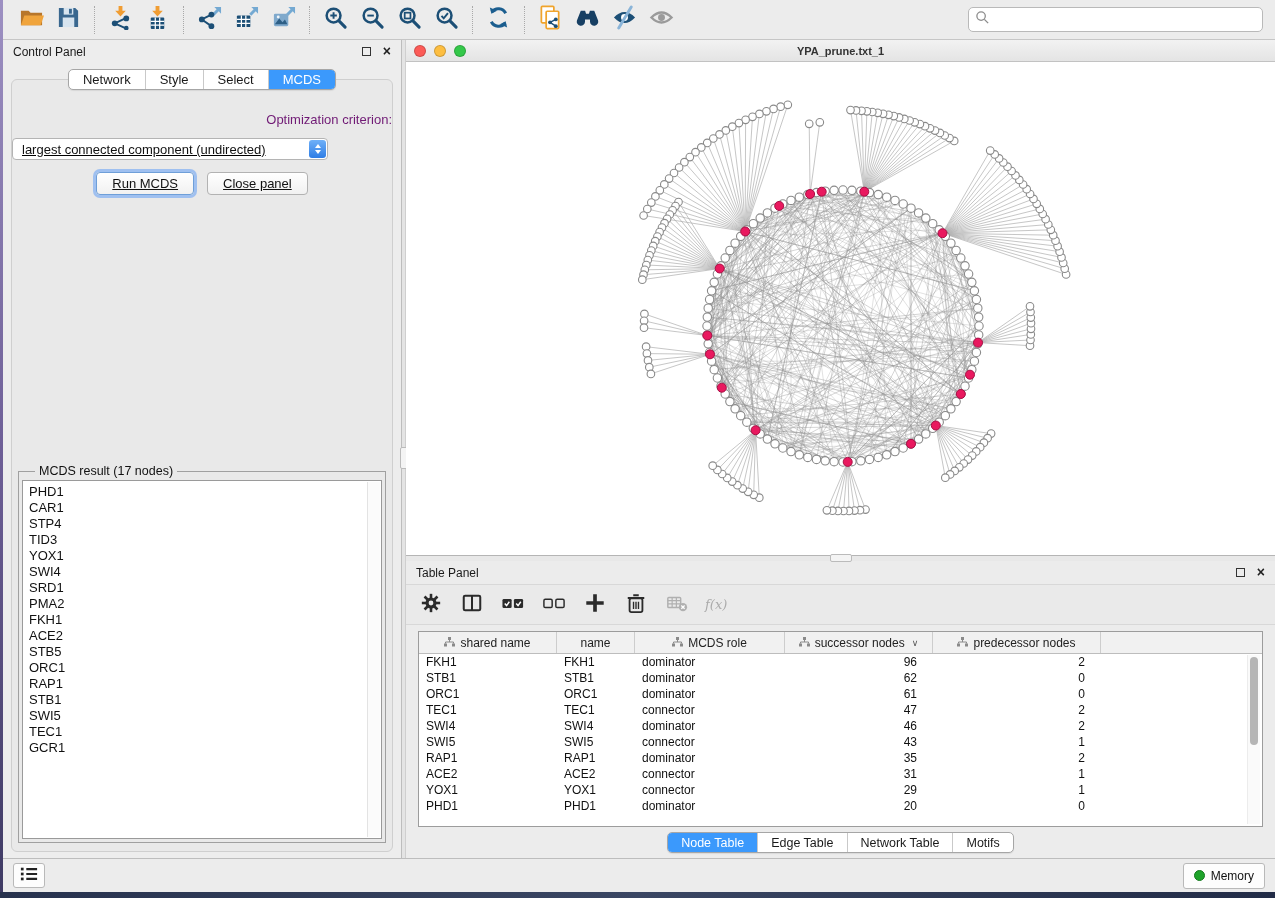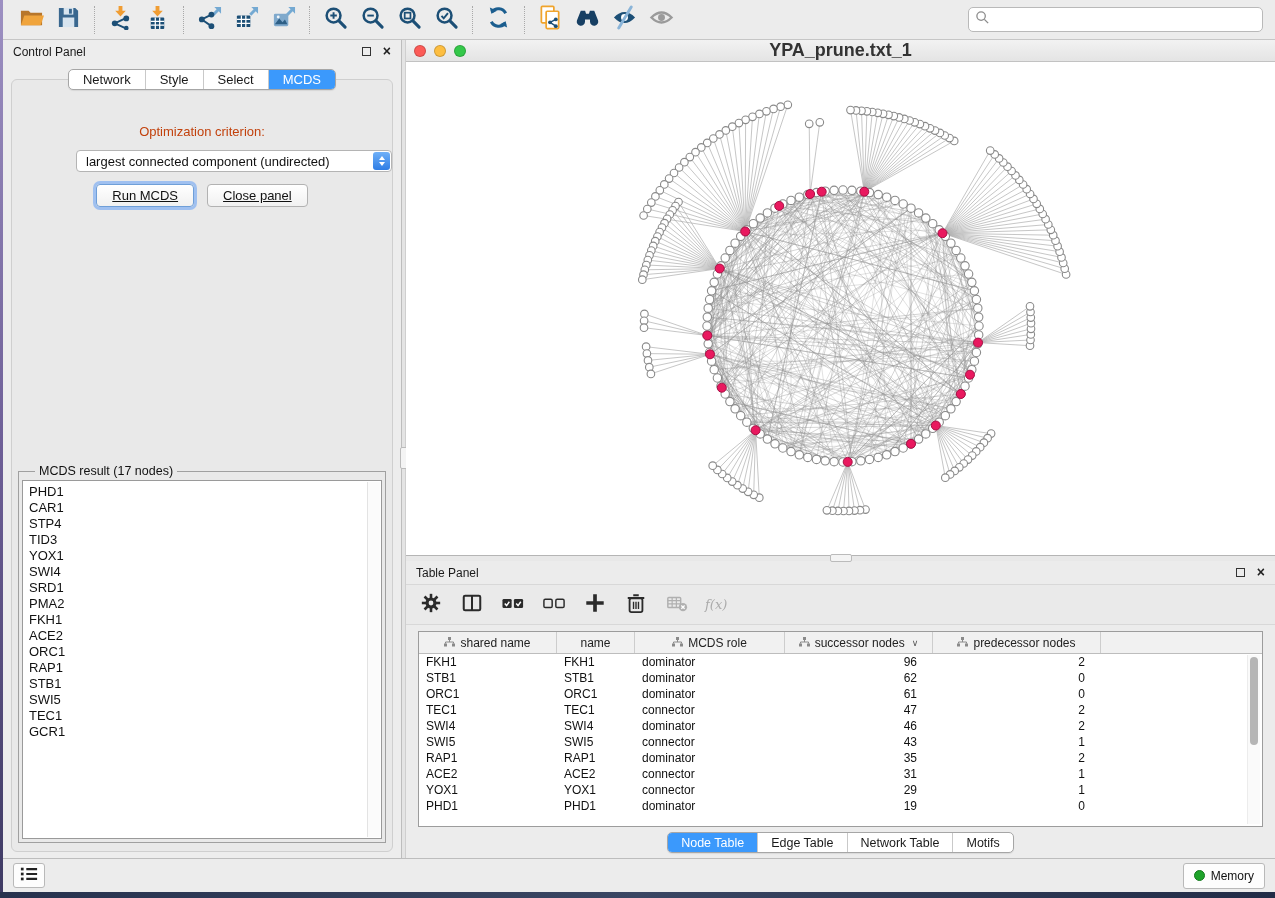--- a/index.html
+++ b/index.html
@@ -40,22 +40,22 @@
   .cp-tabs-row { display:flex; justify-content:center; position:relative; z-index:2; flex:none; margin-top:6px; }
   .seg { display:flex; border:1px solid #a6a6a6; border-radius:5px; overflow:hidden;
     background:#fff; height:21px; box-shadow:0 1px 1px rgba(0,0,0,.08); }
   .seg-item { padding:0 14px; font-size:13px; display:flex; align-items:center;
     border-left:1px solid #c9c9c9; color:#1a1a1a; white-space:nowrap; }
   .seg-item:first-child { border-left:none; }
   .seg-item.active { background:#3b99fc; color:#fff; }
 
   .cp-body { flex:1; margin:-11px 8px 6px 8px; border:1px solid #cfcfcf; border-radius:6px;
     background:#e9e9e9; padding-top:32px; display:flex; flex-direction:column; min-height:0; }
-  .opt-label { text-align:center; font-size:13px; color:#c2410c; margin-top:12px; }
-  .select-row { display:flex; justify-content:flex-end; margin-top:11px; }
+  .opt-label { text-align:right; font-size:13px; color:#701a75; margin-top:0; }
+  .select-row { display:flex; justify-content:flex-start; margin-top:11px;text-decoration:underline; }
   .select { width:316px; height:22px; background:#fff; border:1px solid #b4b4b4; border-radius:4px;
     position:relative; display:flex; align-items:center; font-size:13px; padding-left:9px; color:#111; }
   .stepper { position:absolute; right:1px; top:1px; bottom:1px; width:17px; border-radius:3px;
     background:linear-gradient(#6fb0f8,#2e7de5); display:flex; flex-direction:column;
     align-items:center; justify-content:center; gap:2px; }
   .tri-up { width:0; height:0; border-left:3.5px solid transparent; border-right:3.5px solid transparent;
     border-bottom:4.5px solid #fff; }
   .tri-dn { width:0; height:0; border-left:3.5px solid transparent; border-right:3.5px solid transparent;
     border-top:4.5px solid #fff; }
   .btn-row { display:flex; justify-content:center; gap:13px; margin-top:12px; }
@@ -80,21 +80,21 @@
   .vsplit .handle { position:absolute; top:407px; left:-2px; width:8px; height:22px;
     background:#f4f4f4; border:1px solid #bbb; border-radius:2px; }
 
   
   .right-pane { flex:1; display:flex; flex-direction:column; min-width:0; }
   .net-window { height:516px; flex:none; display:flex; flex-direction:column; border-bottom:1px solid #b5b5b5; }
   .net-titlebar { height:22px; background:linear-gradient(#f2f2f2,#e4e4e4); border-bottom:1px solid #c2c2c2;
     display:flex; align-items:center; padding:0 8px; flex:none; }
   .lights { display:flex; gap:8px; align-items:center; }
   .light { width:12px; height:12px; border-radius:50%; border:1px solid rgba(0,0,0,.18); }
-  .net-title { flex:1; text-align:center; font-size:18px; font-weight:bold; color:#333;
+  .net-title { flex:1; text-align:center; font-size:11px; font-weight:bold; color:#333;
     margin-right:52px; }
   .net-canvas { flex:1; background:#fff; position:relative; overflow:hidden; }
   .net-canvas svg { position:absolute; left:0; top:0; }
 
   .hsplit { height:5px; background:#e8e8e8; position:relative; flex:none; }
   .hsplit .handle { position:absolute; left:50%; top:-2px; width:22px; height:8px; margin-left:-11px;
     background:#f4f4f4; border:1px solid #bbb; border-radius:2px; }
 
   
   .table-panel { flex:1; background:#ececec; display:flex; flex-direction:column; min-height:0; }
@@ -311,20 +311,21 @@
                 <div class="list-item">PHD1</div>
                 <div class="list-item">CAR1</div>
                 <div class="list-item">STP4</div>
                 <div class="list-item">TID3</div>
                 <div class="list-item">YOX1</div>
                 <div class="list-item">SWI4</div>
                 <div class="list-item">SRD1</div>
                 <div class="list-item">PMA2</div>
                 <div class="list-item">FKH1</div>
                 <div class="list-item">ACE2</div>
+                <div class="list-item">STB5</div>
                 <div class="list-item">ORC1</div>
                 <div class="list-item">RAP1</div>
                 <div class="list-item">STB1</div>
                 <div class="list-item">SWI5</div>
                 <div class="list-item">TEC1</div>
                 <div class="list-item">GCR1</div>
               </div>
             <div class="list-scroll"></div>
           </div>
         </div>
@@ -1345,21 +1346,21 @@
                 <div class="td left" style="width: 138px;">YOX1</div>
                 <div class="td left" style="width: 78px;">YOX1</div>
                 <div class="td left" style="width: 150px;">connector</div>
                 <div class="td num" style="width: 148px;">29</div>
                 <div class="td num" style="width: 168px;">1</div>
               </div>
               <div class="tr">
                 <div class="td left" style="width: 138px;">PHD1</div>
                 <div class="td left" style="width: 78px;">PHD1</div>
                 <div class="td left" style="width: 150px;">dominator</div>
-                <div class="td num" style="width: 148px;">19</div>
+                <div class="td num" style="width: 148px;">20</div>
                 <div class="td num" style="width: 168px;">0</div>
               </div>
             </div>
           <div class="tbl-scroll">
             <div class="tbl-thumb"></div>
           </div>
         </div>
 
         <div class="tp-tabs-row">
           <div class="seg" id="tbl-tabs">

